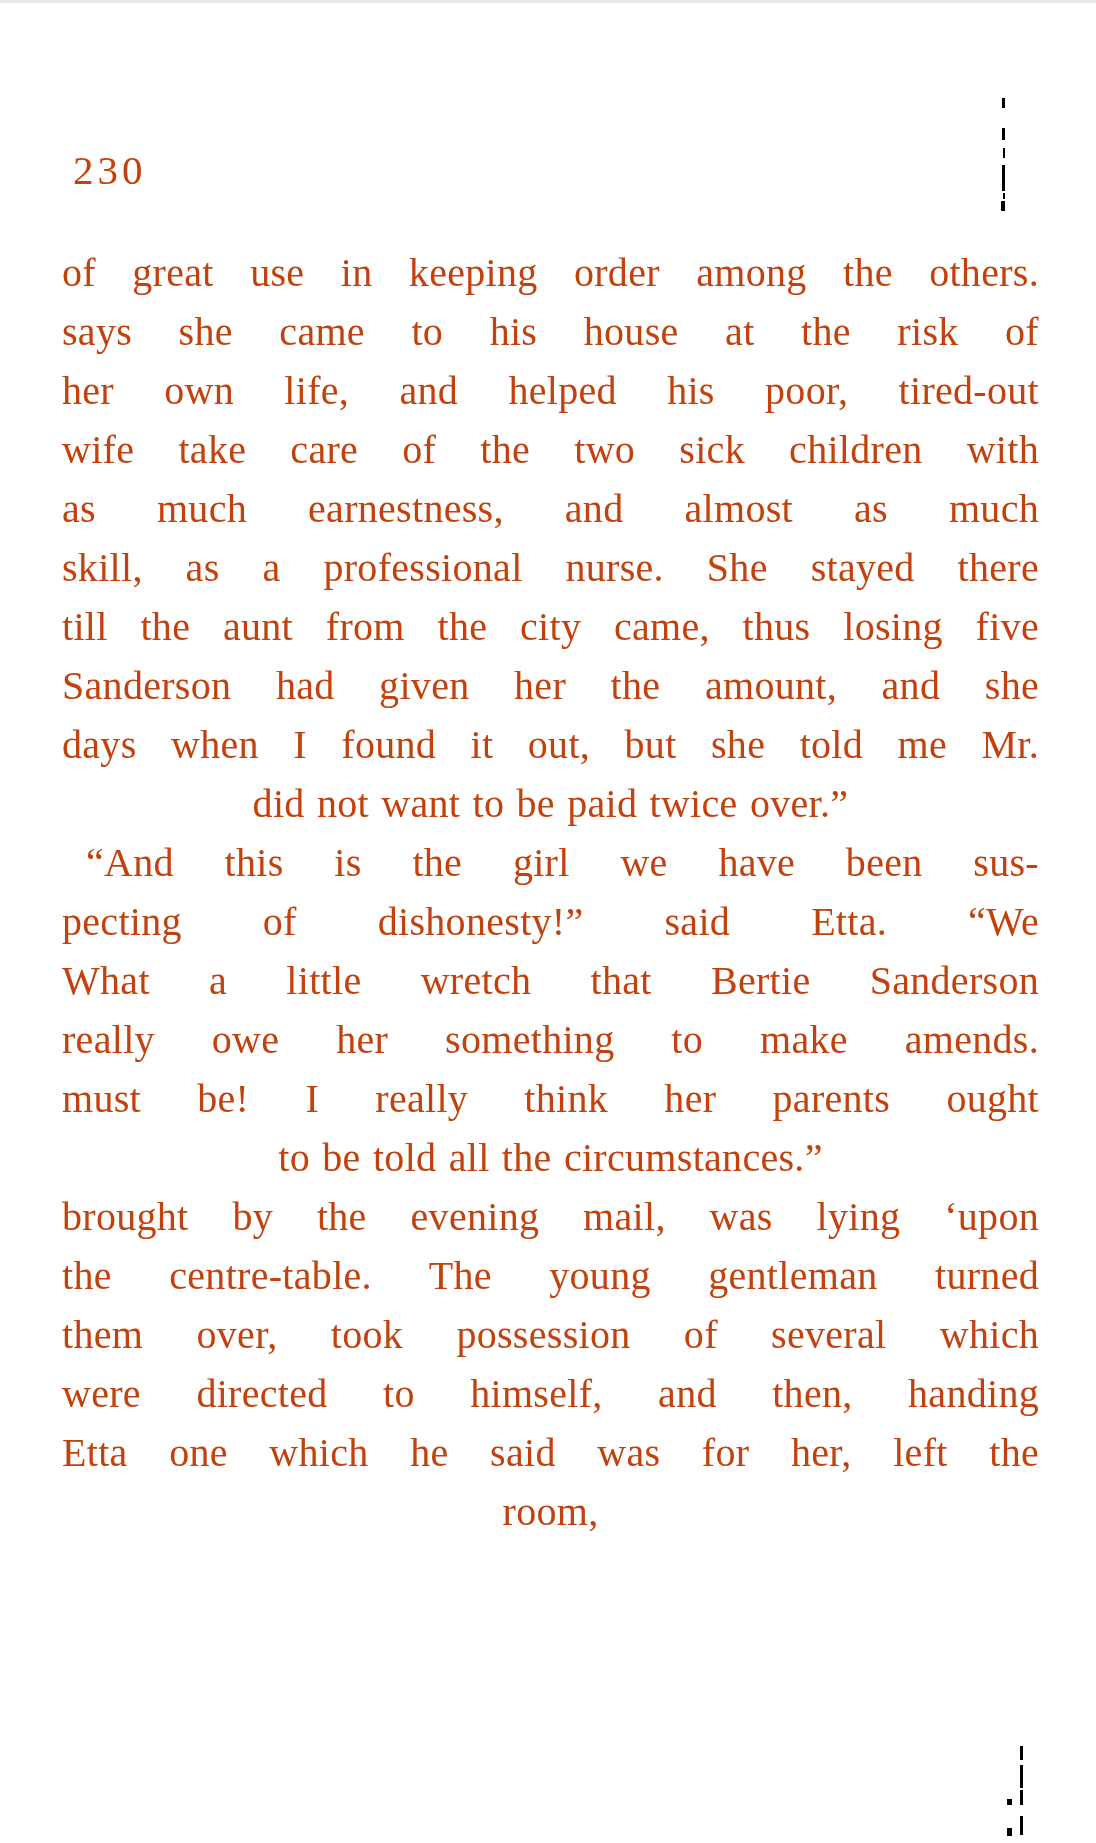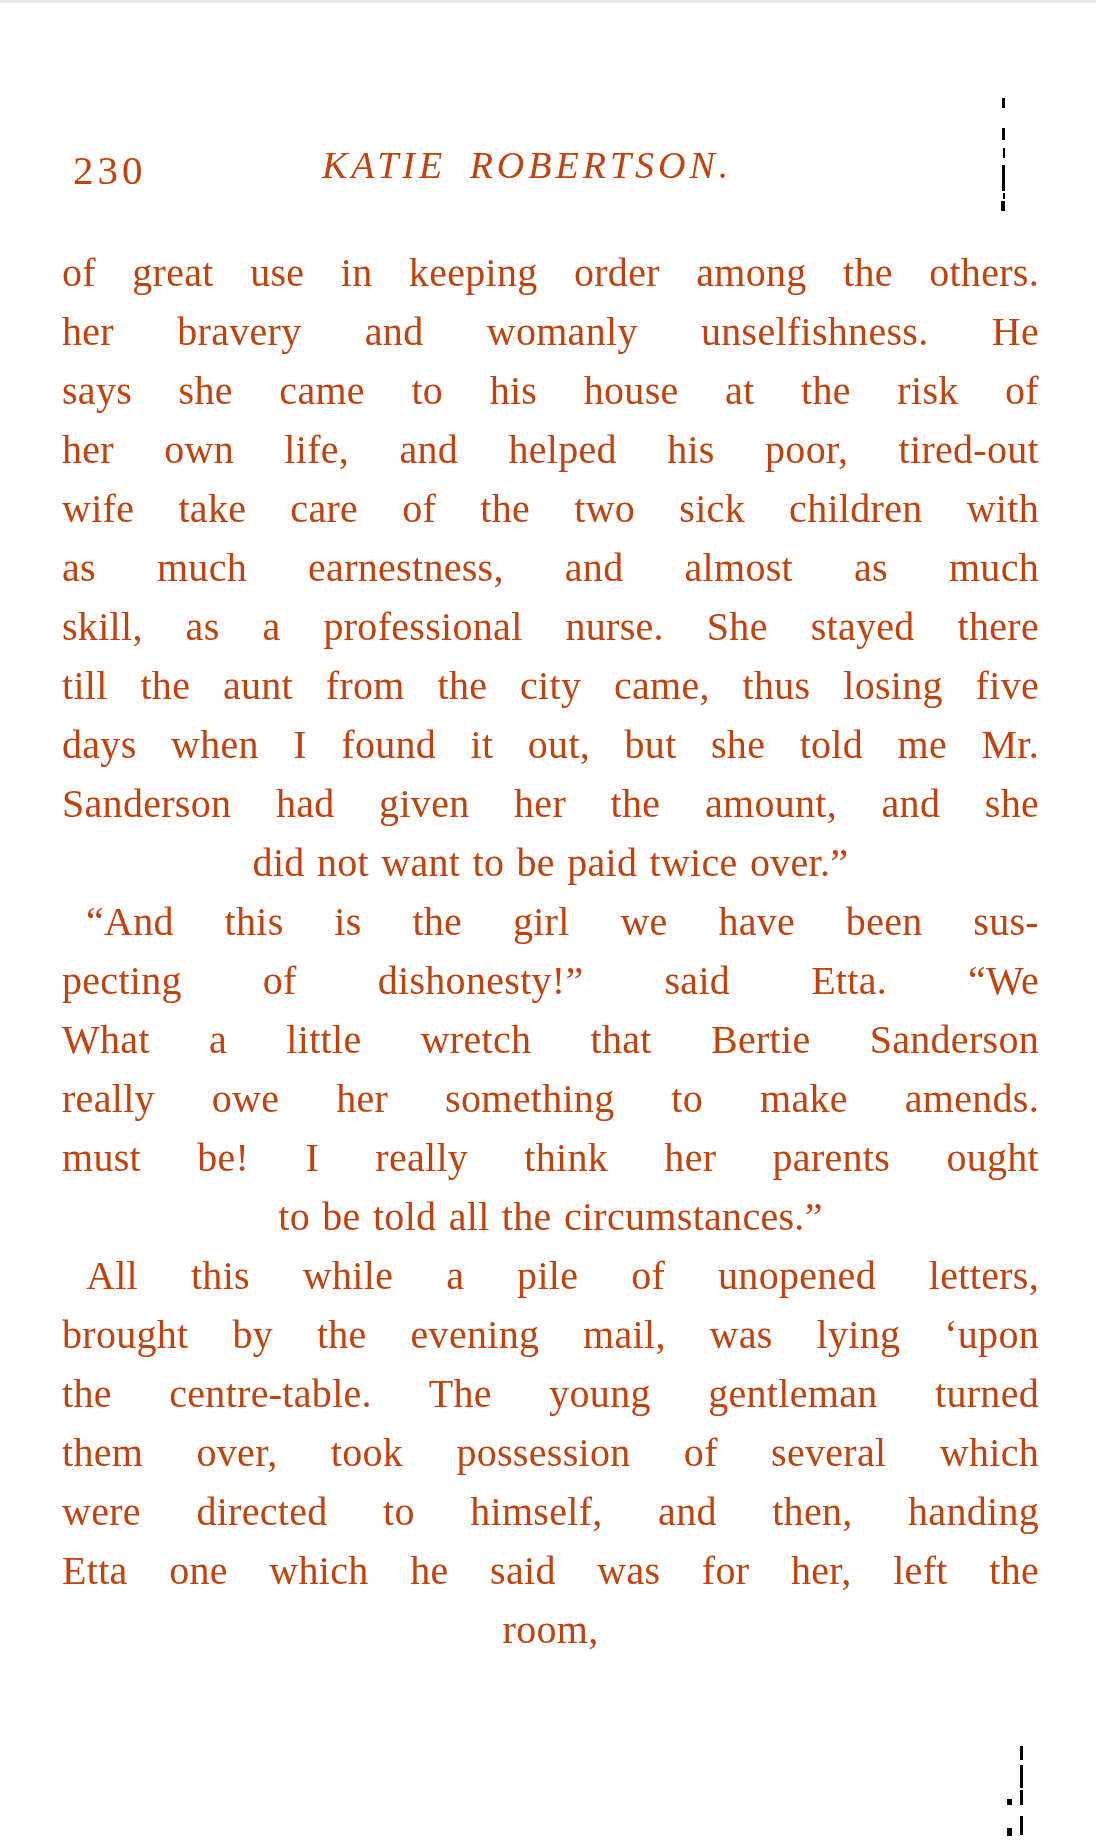--- a/index.html
+++ b/index.html
@@ -56,41 +56,38 @@
     background:#000000;
   }
 </style>
 </head>
 <body>
 
 <div class="page">
 
   <div class="pagenum">230</div>
 
-  <div class="running-title">KATIE ROBERTSON.</div>
 
   <div class="text-block" id="text-block">
       <div class="line j">of great use in keeping order among the others.</div>
-      <div class="line j">her bravery and womanly unselfishness.  He</div>
       <div class="line j">says she came to his house at the risk of</div>
       <div class="line j">her own life, and helped his poor, tired-out</div>
       <div class="line j">wife take care of the two sick children with</div>
       <div class="line j">as much earnestness, and almost as much</div>
       <div class="line j">skill, as a professional nurse.  She stayed there</div>
       <div class="line j">till the aunt from the city came, thus losing five</div>
+      <div class="line j">Sanderson had given her the amount, and she</div>
       <div class="line j">days when I found it out, but she told me Mr.</div>
-      <div class="line j">Sanderson had given her the amount, and she</div>
       <div class="line">did not want to be paid twice over.”</div>
       <div class="line j ind">“And this is the girl we have been sus-</div>
       <div class="line j">pecting of dishonesty!” said Etta.  “We</div>
       <div class="line j">What a little wretch that Bertie Sanderson</div>
       <div class="line j">really owe her something to make amends.</div>
       <div class="line j">must be!  I really think her parents ought</div>
       <div class="line">to be told all the circumstances.”</div>
-      <div class="line j ind">All this while a pile of unopened letters,</div>
       <div class="line j">brought by the evening mail, was lying ‘upon</div>
       <div class="line j">the centre-table.  The young gentleman turned</div>
       <div class="line j">them over, took possession of several which</div>
       <div class="line j">were directed to himself, and then, handing</div>
       <div class="line j">Etta one which he said was for her, left the</div>
       <div class="line">room,</div>
     </div>
 
   <div class="artifact" style="left:1002px;top:95px;width:3px;height:10px;"></div>
   <div class="artifact" style="left:1002px;top:125px;width:3px;height:12px;"></div>

